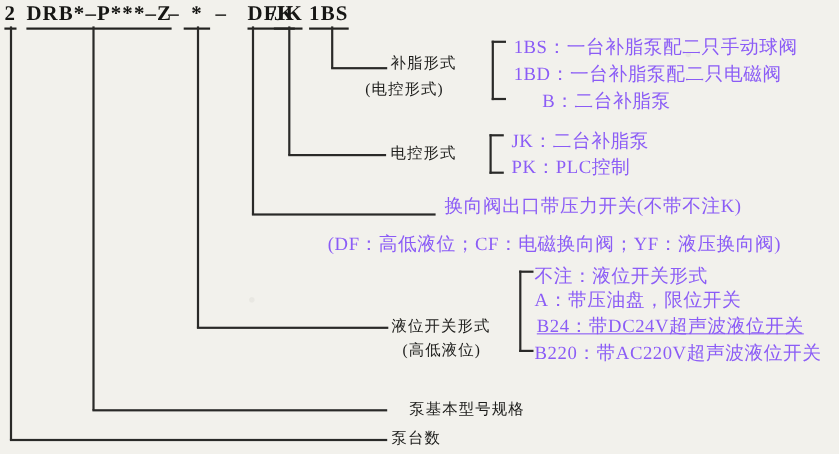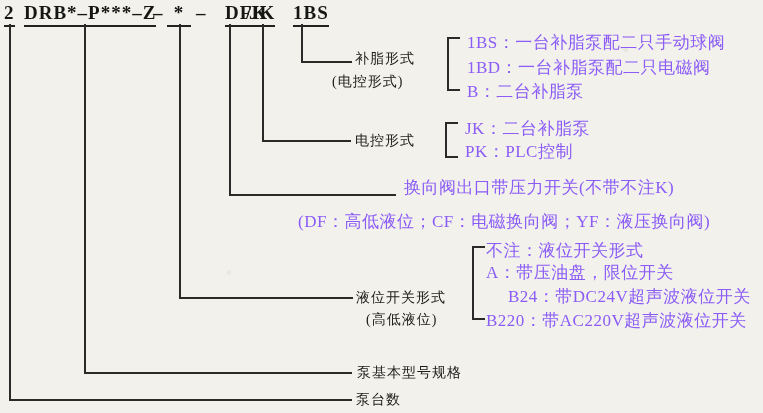--- a/index.html
+++ b/index.html
@@ -39,21 +39,21 @@
 
 <div>
   <span class="code-seg ul" style="left:4px;">2</span>
   <span class="code-seg ul" style="left:24px;">DRB*–P***–Z</span>
   <span class="code-seg" style="left:153px;">–</span>
   <span class="code-seg ul star-seg" style="left:167px;">*</span>
   <span class="code-seg" style="left:196px;">–</span>
   <span class="code-seg ul" style="left:211px;margin-left:14px;">DFK</span>
   <span class="code-seg" style="left:246px;">/</span>
   <span class="code-seg ul" style="left:249px;">JK</span>
-  <span class="code-seg ul" style="left:281px;margin-left:12px;">1BS</span>
+  <span class="code-seg ul" style="left:281px;">1BS</span>
 </div>
 
 <div>
 
   <div class="ln v" style="left:9px;  top:24px;height:376px;"></div>
   <div class="ln v" style="left:84px; top:24px;height:349px;"></div>
   <div class="ln v" style="left:179px;top:24px;height:274px;"></div>
   <div class="ln v" style="left:229px;top:24px;height:171px;"></div>
   <div class="ln v" style="left:262px;top:24px;height:117px;"></div>
   <div class="ln v" style="left:301px;top:24px;height:38px;"></div>
@@ -68,21 +68,21 @@
 
 <div>
   <div class="lbl" style="left:355px;top:49px;">补脂形式</div>
   <div class="lbl" style="left:332px;top:72px;">(电控形式)</div>
 
   <div class="ln v" style="left:447px;top:37px;height:54px;"></div>
   <div class="ln h" style="left:447px;top:37px;width:13px;"></div>
   <div class="ln h" style="left:447px;top:89px;width:13px;"></div>
   <div class="item" style="left:467px;top:33px;">1BS：一台补脂泵配二只手动球阀</div>
   <div class="item" style="left:467px;top:58px;">1BD：一台补脂泵配二只电磁阀</div>
-  <div class="item" style="left:467px;top:82px;text-align:right;">B：二台补脂泵</div>
+  <div class="item" style="left:493px;top:82px;text-align:right;">B：二台补脂泵</div>
 </div>
 
 <div>
   <div class="lbl" style="left:355px;top:131px;">电控形式</div>
   <div class="ln v" style="left:445px;top:122px;height:36px;"></div>
   <div class="ln h" style="left:445px;top:122px;width:13px;"></div>
   <div class="ln h" style="left:445px;top:156px;width:13px;"></div>
   <div class="item" style="left:465px;top:119px;">JK：二台补脂泵</div>
   <div class="item" style="left:465px;top:142px;">PK：PLC控制</div>
 </div>
@@ -93,19 +93,19 @@
 </div>
 
 <div>
   <div class="lbl" style="left:356px;top:288px;">液位开关形式</div>
   <div class="lbl" style="left:366px;top:310px;">(高低液位)</div>
   <div class="ln v" style="left:472px;top:246px;height:74px;"></div>
   <div class="ln h" style="left:472px;top:246px;width:13px;"></div>
   <div class="ln h" style="left:472px;top:318px;width:13px;"></div>
   <div class="item" style="left:486px;top:241px;">不注：液位开关形式</div>
   <div class="item" style="left:486px;top:263px;">A：带压油盘，限位开关</div>
-  <div class="item" style="left:508px;top:287px;">B24：带DC24V超声波液位开关</div>
+  <div class="item" style="left:488px;top:287px;text-decoration:underline;">B24：带DC24V超声波液位开关</div>
   <div class="item" style="left:486px;top:311px;">B220：带AC220V超声波液位开关</div>
 </div>
 
-<div class="lbl" style="left:357px;top:363px;">泵基本型号规格</div>
+<div class="lbl" style="left:372px;top:363px;">泵基本型号规格</div>
 
 <div class="lbl" style="left:356px;top:390px;">泵台数</div>
 
 </body></html>

